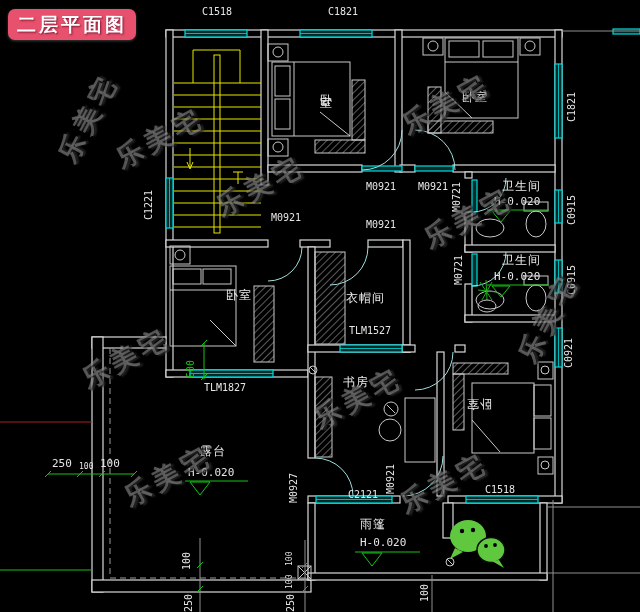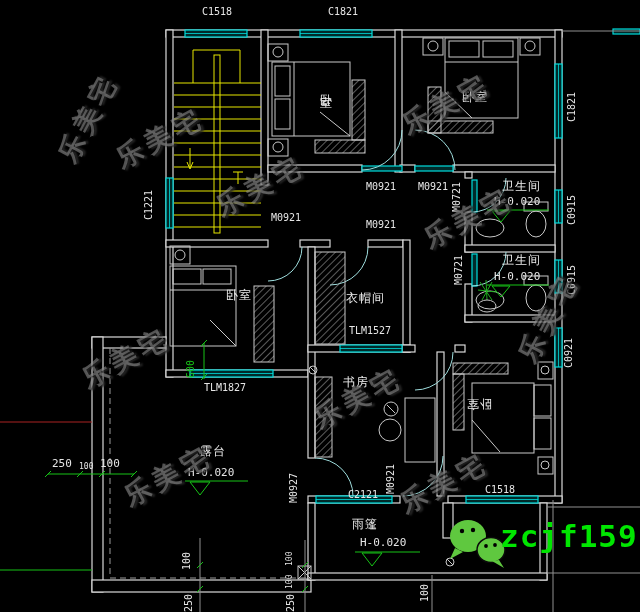--- a/index.html
+++ b/index.html
@@ -289,20 +289,21 @@
     <polygon points="455,548 450,559 463,552" fill="#5fc83f"></polygon>
     <circle cx="462" cy="531" r="2.2" fill="#000"></circle>
         <circle cx="473" cy="530" r="2.2" fill="#000"></circle>
     <ellipse cx="491" cy="550" rx="14" ry="12.5" fill="#5fc83f" stroke="#0a0a0a" stroke-width="1.5"></ellipse>
     <polygon points="499,560 504,568 492,561" fill="#5fc83f"></polygon>
     <circle cx="486" cy="546" r="1.9" fill="#000"></circle>
         <circle cx="495" cy="545" r="1.9" fill="#000"></circle>
   </g>
 </svg>
 
+<div class="title-box">二层平面图</div>
 
 <div class="lbl" style="left:202px;top:7px">C1518</div>
 <div class="lbl" style="left:328px;top:7px">C1821</div>
 <div class="lbl rotccw" style="left:144px;top:220px">C1221</div>
 <div class="lbl rotccw" style="left:567px;top:122px">C1821</div>
 <div class="lbl rotccw" style="left:567px;top:225px">C0915</div>
 <div class="lbl rotccw" style="left:567px;top:295px">C0915</div>
 <div class="lbl rotccw" style="left:564px;top:368px">C0921</div>
 <div class="lbl" style="left:348px;top:490px">C2121</div>
 <div class="lbl" style="left:485px;top:485px">C1518</div>
@@ -320,21 +321,21 @@
 
 <div class="cn vert" style="left:320px;top:84px">卧室</div>
 <div class="cn" style="left:462px;top:91px">卧室</div>
 <div class="cn" style="left:226px;top:289px">卧室</div>
 <div class="cn rot180" style="left:466px;top:398px">卧室</div>
 <div class="cn" style="left:502px;top:180px">卫生间</div>
 <div class="cn" style="left:502px;top:254px">卫生间</div>
 <div class="cn" style="left:346px;top:292px">衣帽间</div>
 <div class="cn" style="left:343px;top:376px">书房</div>
 <div class="cn" style="left:200px;top:445px">露台</div>
-<div class="cn" style="left:352px;top:518px">雨篷</div>
+<div class="cn" style="left:360px;top:518px">雨篷</div>
 
 <div class="lbl" style="left:494px;top:196px;font-size:11px">H-0.020</div>
 <div class="lbl" style="left:494px;top:271px;font-size:11px">H-0.020</div>
 <div class="lbl" style="left:188px;top:467px;font-size:11px">H-0.020</div>
 <div class="lbl" style="left:360px;top:537px;font-size:11px">H-0.020</div>
 
 <div class="lbl grn rotccw" style="left:186px;top:378px">600</div>
 <div class="lbl" style="left:52px;top:458px;font-size:11px">250</div>
 <div class="lbl small" style="left:79px;top:463px">100</div>
 <div class="lbl" style="left:100px;top:458px;font-size:11px">100</div>
@@ -349,15 +350,14 @@
 <div class="wm" style="left:112px;top:120px;transform:rotate(-28deg)">乐美宅</div>
 <div class="wm" style="left:212px;top:168px;transform:rotate(-28deg)">乐美宅</div>
 <div class="wm" style="left:398px;top:86px;transform:rotate(-28deg)">乐美宅</div>
 <div class="wm" style="left:420px;top:200px;transform:rotate(-28deg)">乐美宅</div>
 <div class="wm" style="left:78px;top:340px;transform:rotate(-28deg)">乐美宅</div>
 <div class="wm" style="left:310px;top:380px;transform:rotate(-28deg)">乐美宅</div>
 <div class="wm" style="left:120px;top:458px;transform:rotate(-28deg)">乐美宅</div>
 <div class="wm" style="left:396px;top:465px;transform:rotate(-28deg)">乐美宅</div>
 <div class="wm" style="left:500px;top:300px;transform:rotate(-62deg)">乐美宅</div>
 
-<div class="wechat-id">zcjf159</div>
 
 </div>
 
 </body></html>

